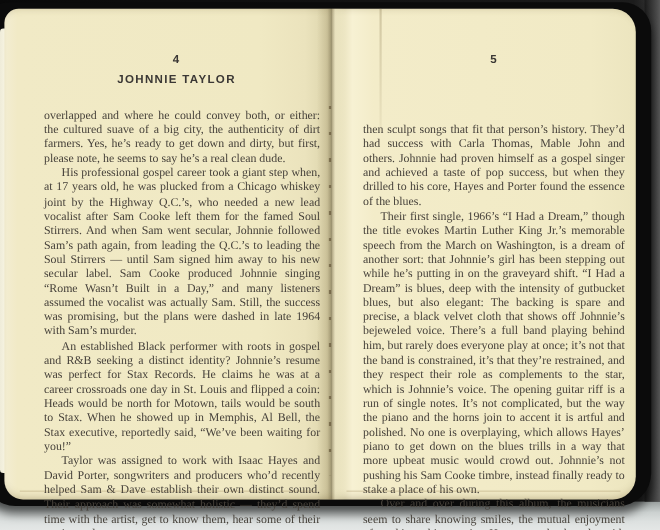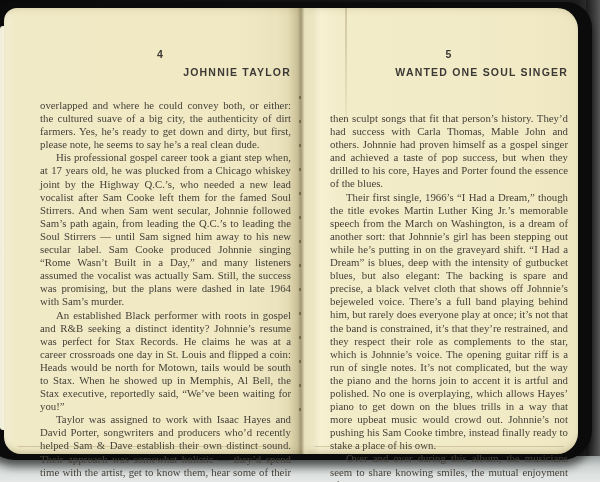--- a/index.html
+++ b/index.html
@@ -56,21 +56,21 @@
     background:linear-gradient(180deg,rgba(120,102,60,.28),rgba(120,102,60,.06));
   }
   .pagenum{
     position:absolute;top:40px;left:0;right:0;text-align:center;
     font-family:"Liberation Sans",sans-serif;font-weight:bold;font-size:10.5px;
     letter-spacing:1px;color:#3b3835;
   }
   .page-left .pagenum{left:26px;right:10px;}
   .page-right .pagenum{left:29px;right:10px;}
   .header{
-    position:absolute;top:58px;left:0;right:0;text-align:right;
+    position:absolute;top:58px;left:0;right:0;text-align:center;
     font-family:"Liberation Sans",sans-serif;font-weight:bold;font-size:10.5px;
     letter-spacing:1.2px;color:#3b3835;white-space:nowrap;
   }
   .page-left .header{left:26px;right:10px;}
   .page-right .header{left:29px;right:10px;}
   .body{
     position:absolute;color:#46413a;
     font-size:10.8px;line-height:13.1px;text-align:justify;
   }
   .body-left{top:91px;left:36px;width:251px;}
@@ -94,21 +94,20 @@
       <p class="para">overlapped and where he could convey both, or either: the cultured suave of a big city, the authenticity of dirt farmers. Yes, he’s ready to get down and dirty, but first, please note, he seems to say he’s a real clean dude.</p>
       <p class="para indent">His professional gospel career took a giant step when, at 17 years old, he was plucked from a Chicago whiskey joint by the Highway Q.C.’s, who needed a new lead vocalist after Sam Cooke left them for the famed Soul Stirrers. And when Sam went secular, Johnnie followed Sam’s path again, from leading the Q.C.’s to leading the Soul Stirrers — until Sam signed him away to his new secular label. Sam Cooke produced Johnnie singing “Rome Wasn’t Built in a Day,” and many listeners assumed the vocalist was actually Sam. Still, the success was promising, but the plans were dashed in late 1964 with Sam’s murder.</p>
       <p class="para indent">An established Black performer with roots in gospel and R&amp;B seeking a distinct identity? Johnnie’s resume was perfect for Stax Records. He claims he was at a career crossroads one day in St. Louis and flipped a coin: Heads would be north for Motown, tails would be south to Stax. When he showed up in Memphis, Al Bell, the Stax executive, reportedly said, “We’ve been waiting for you!”</p>
       <p class="para indent">Taylor was assigned to work with Isaac Hayes and David Porter, songwriters and producers who’d recently helped Sam &amp; Dave establish their own distinct sound. Their approach was somewhat holistic — they’d spend time with the artist, get to know them, hear some of their stories and</p>
     </div>
   </div>
 
   <div class="page page-right">
     <div class="crease"></div>
     <div class="pagenum">5</div>
-    <div class="header">WANTED ONE SOUL SINGER</div>
     <div class="body body-right">
       <p class="para">then sculpt songs that fit that person’s history. They’d had success with Carla Thomas, Mable John and others. Johnnie had proven himself as a gospel singer and achieved a taste of pop success, but when they drilled to his core, Hayes and Porter found the essence of the blues.</p>
       <p class="para indent">Their first single, 1966’s “I Had a Dream,” though the title evokes Martin Luther King Jr.’s memorable speech from the March on Washington, is a dream of another sort: that Johnnie’s girl has been stepping out while he’s putting in on the graveyard shift. “I Had a Dream” is blues, deep with the intensity of gutbucket blues, but also elegant: The backing is spare and precise, a black velvet cloth that shows off Johnnie’s bejeweled voice. There’s a full band playing behind him, but rarely does everyone play at once; it’s not that the band is constrained, it’s that they’re restrained, and they respect their role as complements to the star, which is Johnnie’s voice. The opening guitar riff is a run of single notes. It’s not complicated, but the way the piano and the horns join to accent it is artful and polished. No one is overplaying, which allows Hayes’ piano to get down on the blues trills in a way that more upbeat music would crowd out. Johnnie’s not pushing his Sam Cooke timbre, instead finally ready to stake a place of his own.</p>
       <p class="para indent">Over and over during this album, the musicians seem to share knowing smiles, the mutual enjoyment of making this music: Hayes on keyboards with Booker T. sitting in, Steve Cropper on guitar, Duck Dunn on bass, Al Jackson Jr.</p>
     </div>
   </div>
 
   <div class="gutter"></div>
   <div class="stitches"></div>
 </div>

